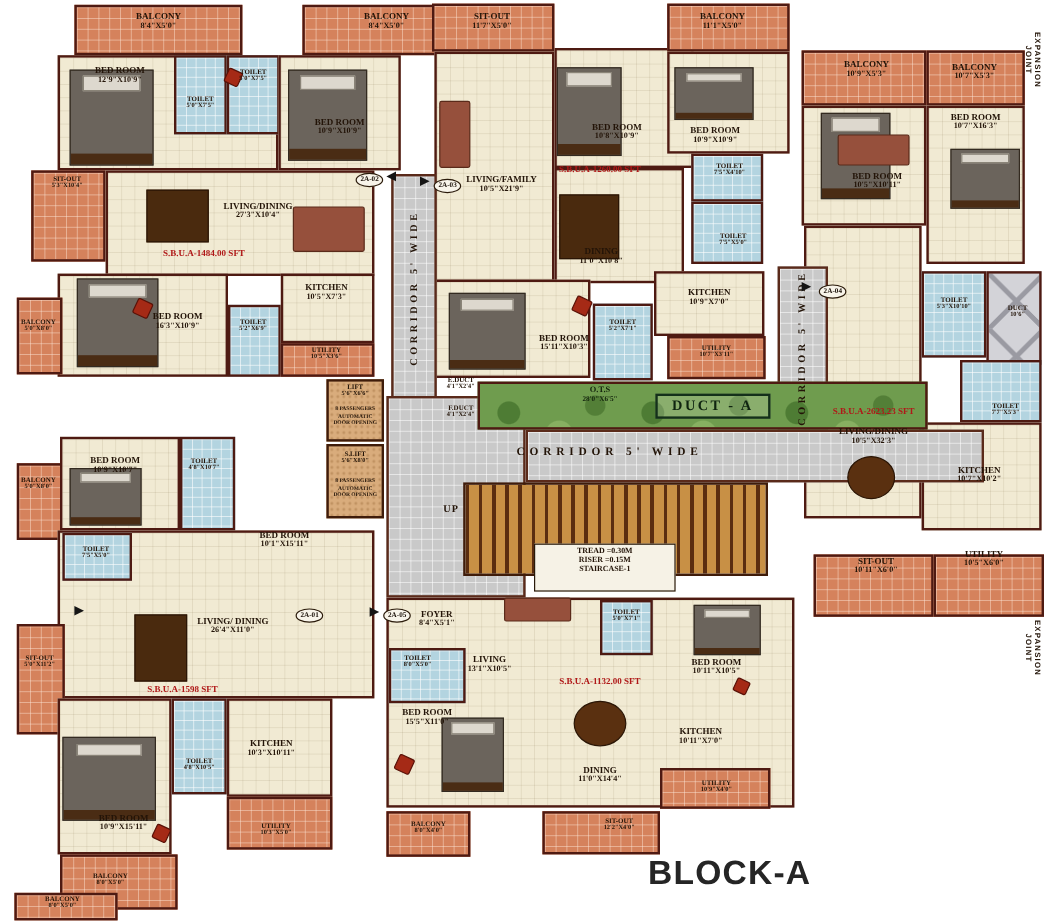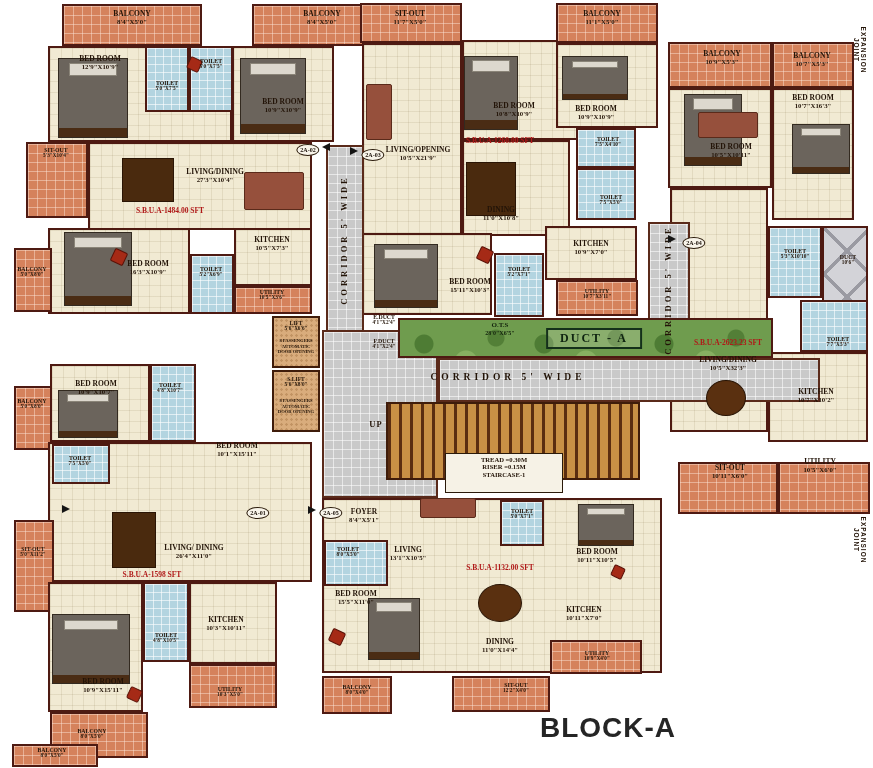--- a/index.html
+++ b/index.html
@@ -272,21 +272,21 @@
       <div class="ln dim">7'5"X5'0"</div>
     </div>
     <div class="lbl room" style="left: 237px; top: 442px;">
       <div class="ln">BED ROOM</div>
       <div class="ln dim">10'1"X15'11"</div>
     </div>
     <div class="lbl tiny" style="left: 33px; top: 546px;">
       <div class="ln">SIT-OUT</div>
       <div class="ln dim">5'0"X11'2"</div>
     </div>
-    <div class="lbl room" style="left: 194px; top: 544px;">
+    <div class="lbl room" style="left: 194px; top: 514px;">
       <div class="ln">LIVING/ DINING</div>
       <div class="ln dim">26'4"X11'0"</div>
     </div>
     <div class="lbl red" style="left: 152px; top: 571px;">
       <div class="ln">S.B.U.A-1598 SFT</div>
     </div>
     <div class="lbl room" style="left: 226px; top: 616px;">
       <div class="ln">KITCHEN</div>
       <div class="ln dim">10'3"X10'11"</div>
     </div>
@@ -308,21 +308,21 @@
     </div>
     <div class="lbl tiny" style="left: 52px; top: 747px;">
       <div class="ln">BALCONY</div>
       <div class="ln dim">8'0"X5'0"</div>
     </div>
     <div class="lbl room" style="left: 410px; top: 10px;">
       <div class="ln">SIT-OUT</div>
       <div class="ln dim">11'7"X5'0"</div>
     </div>
     <div class="lbl room" style="left: 418px; top: 146px;">
-      <div class="ln">LIVING/OPENING</div>
+      <div class="ln">LIVING/FAMILY</div>
       <div class="ln dim">10'5"X21'9"</div>
     </div>
     <div class="lbl room" style="left: 514px; top: 102px;">
       <div class="ln">BED ROOM</div>
       <div class="ln dim">10'8"X10'9"</div>
     </div>
     <div class="lbl red" style="left: 500px; top: 137px;">
       <div class="ln">S.B.U.A-1260.00 SFT</div>
     </div>
     <div class="lbl room" style="left: 501px; top: 206px;">

